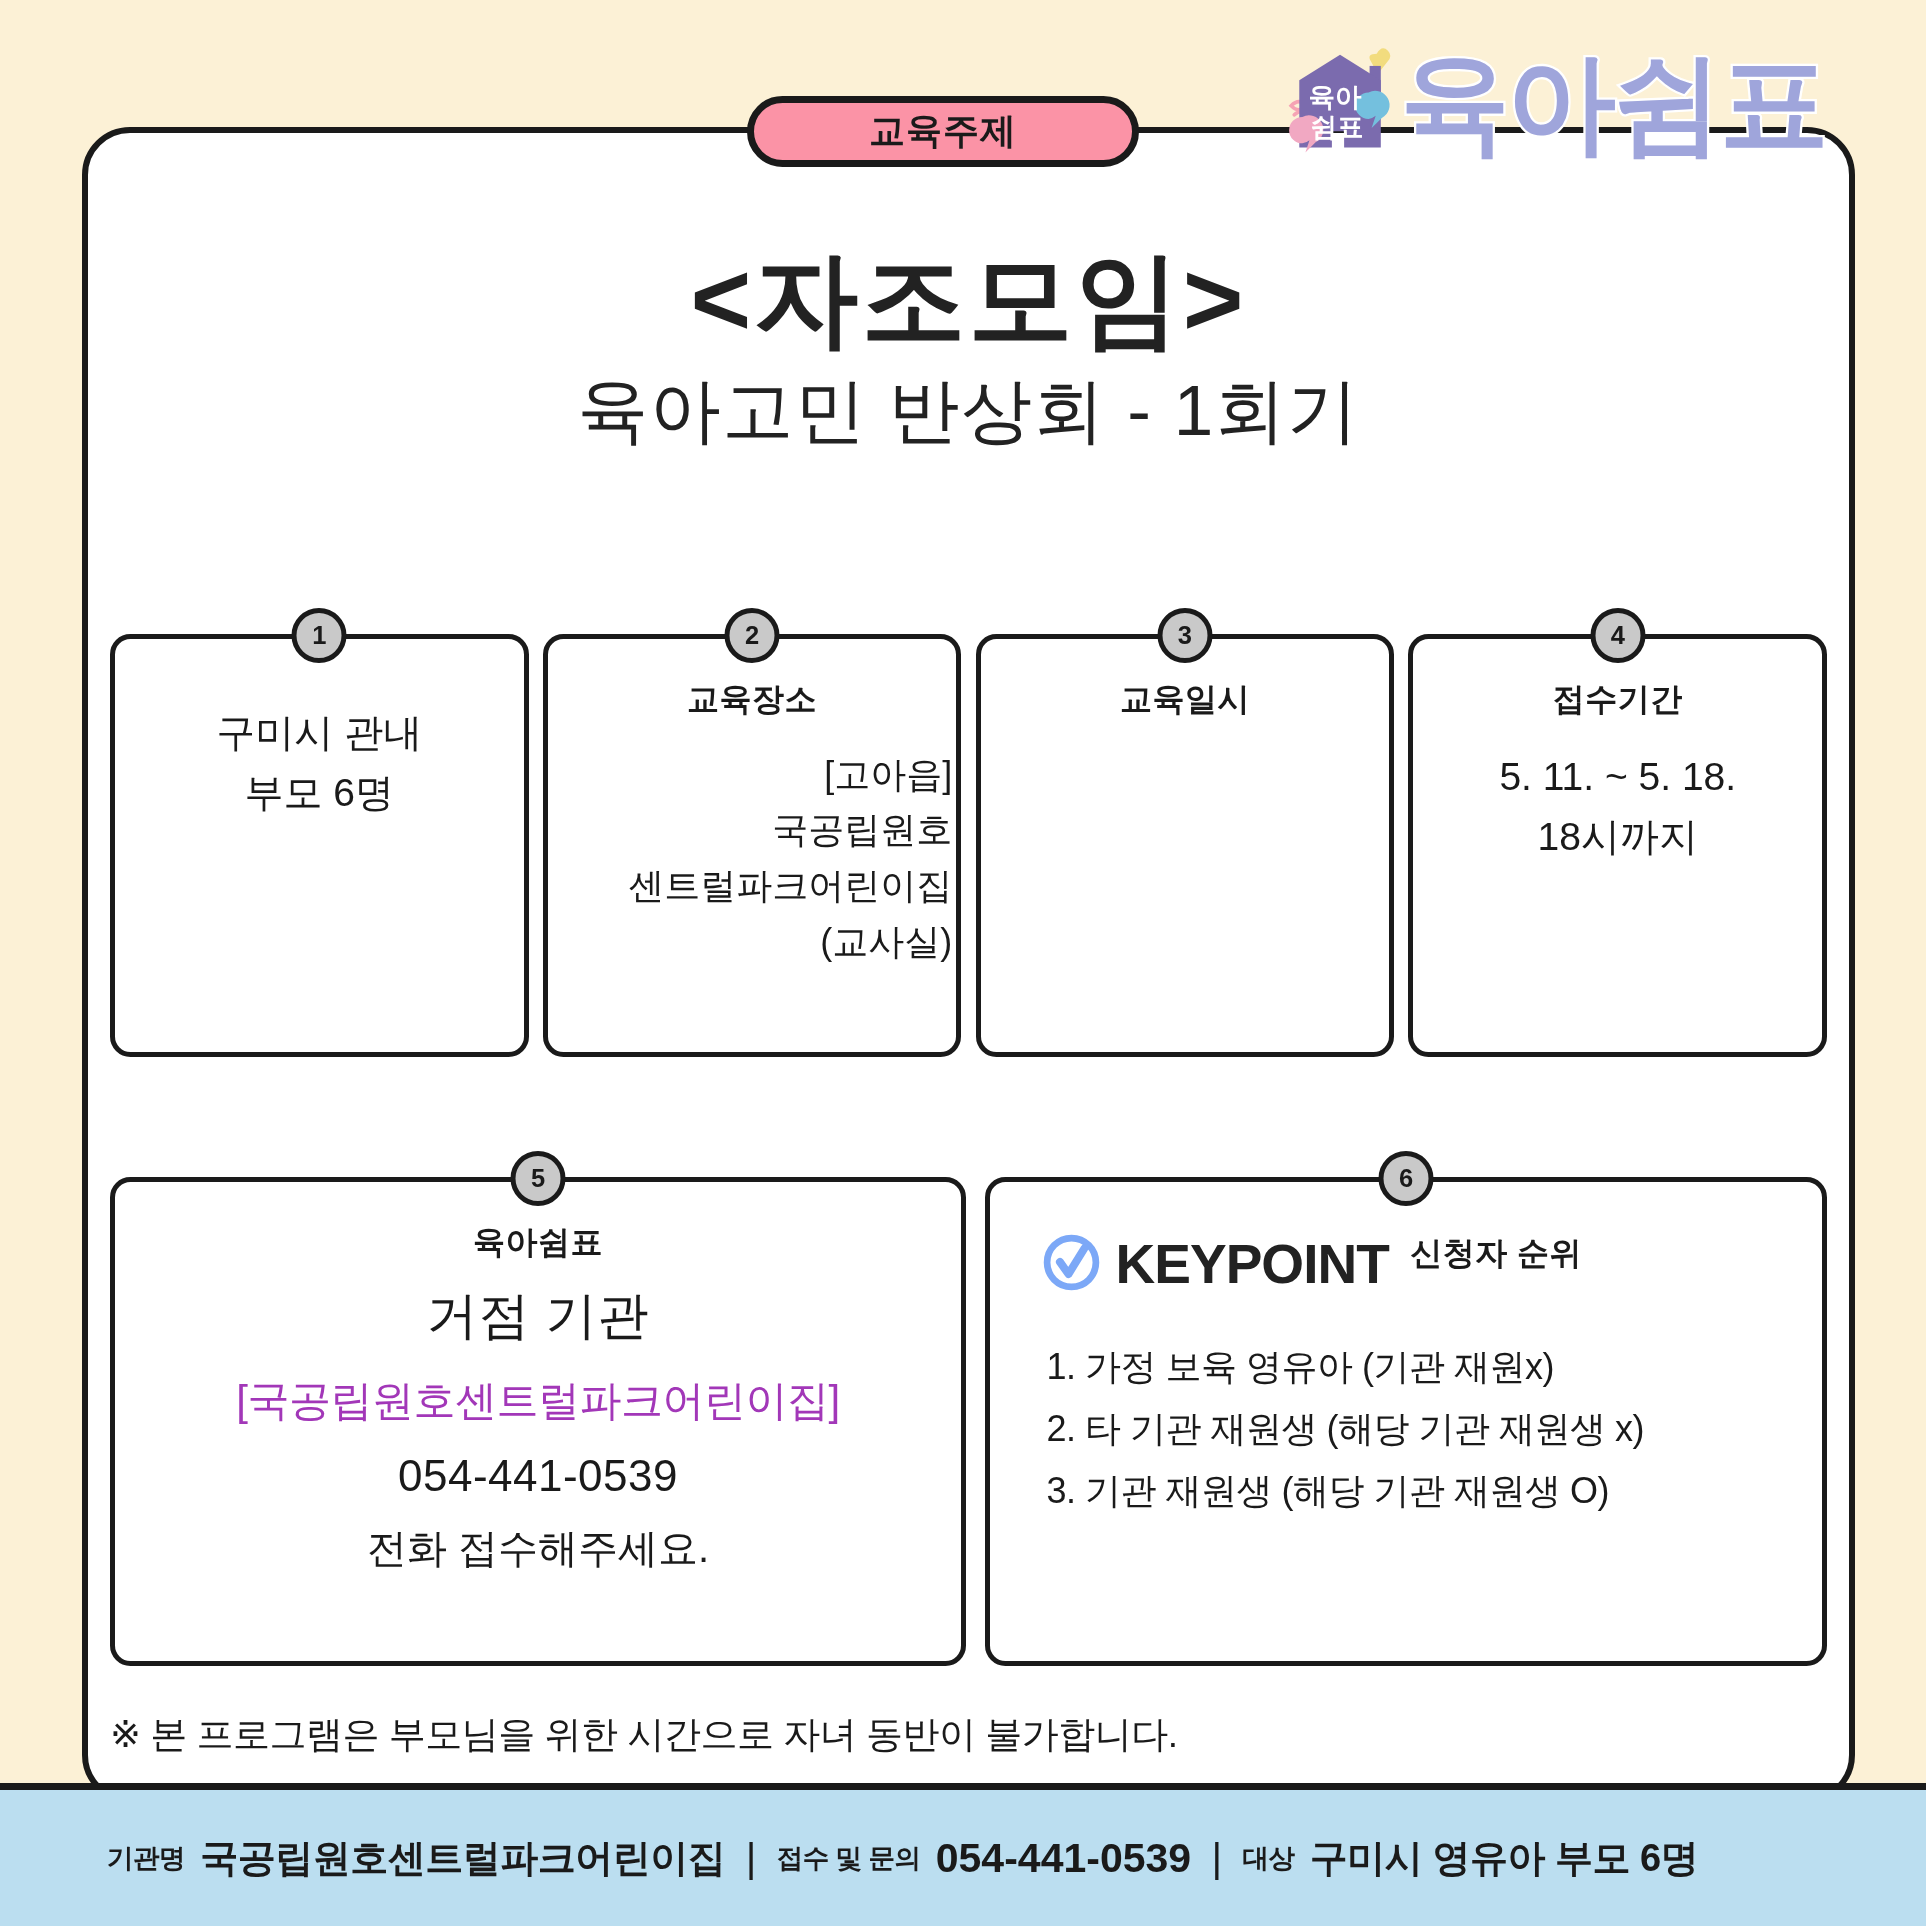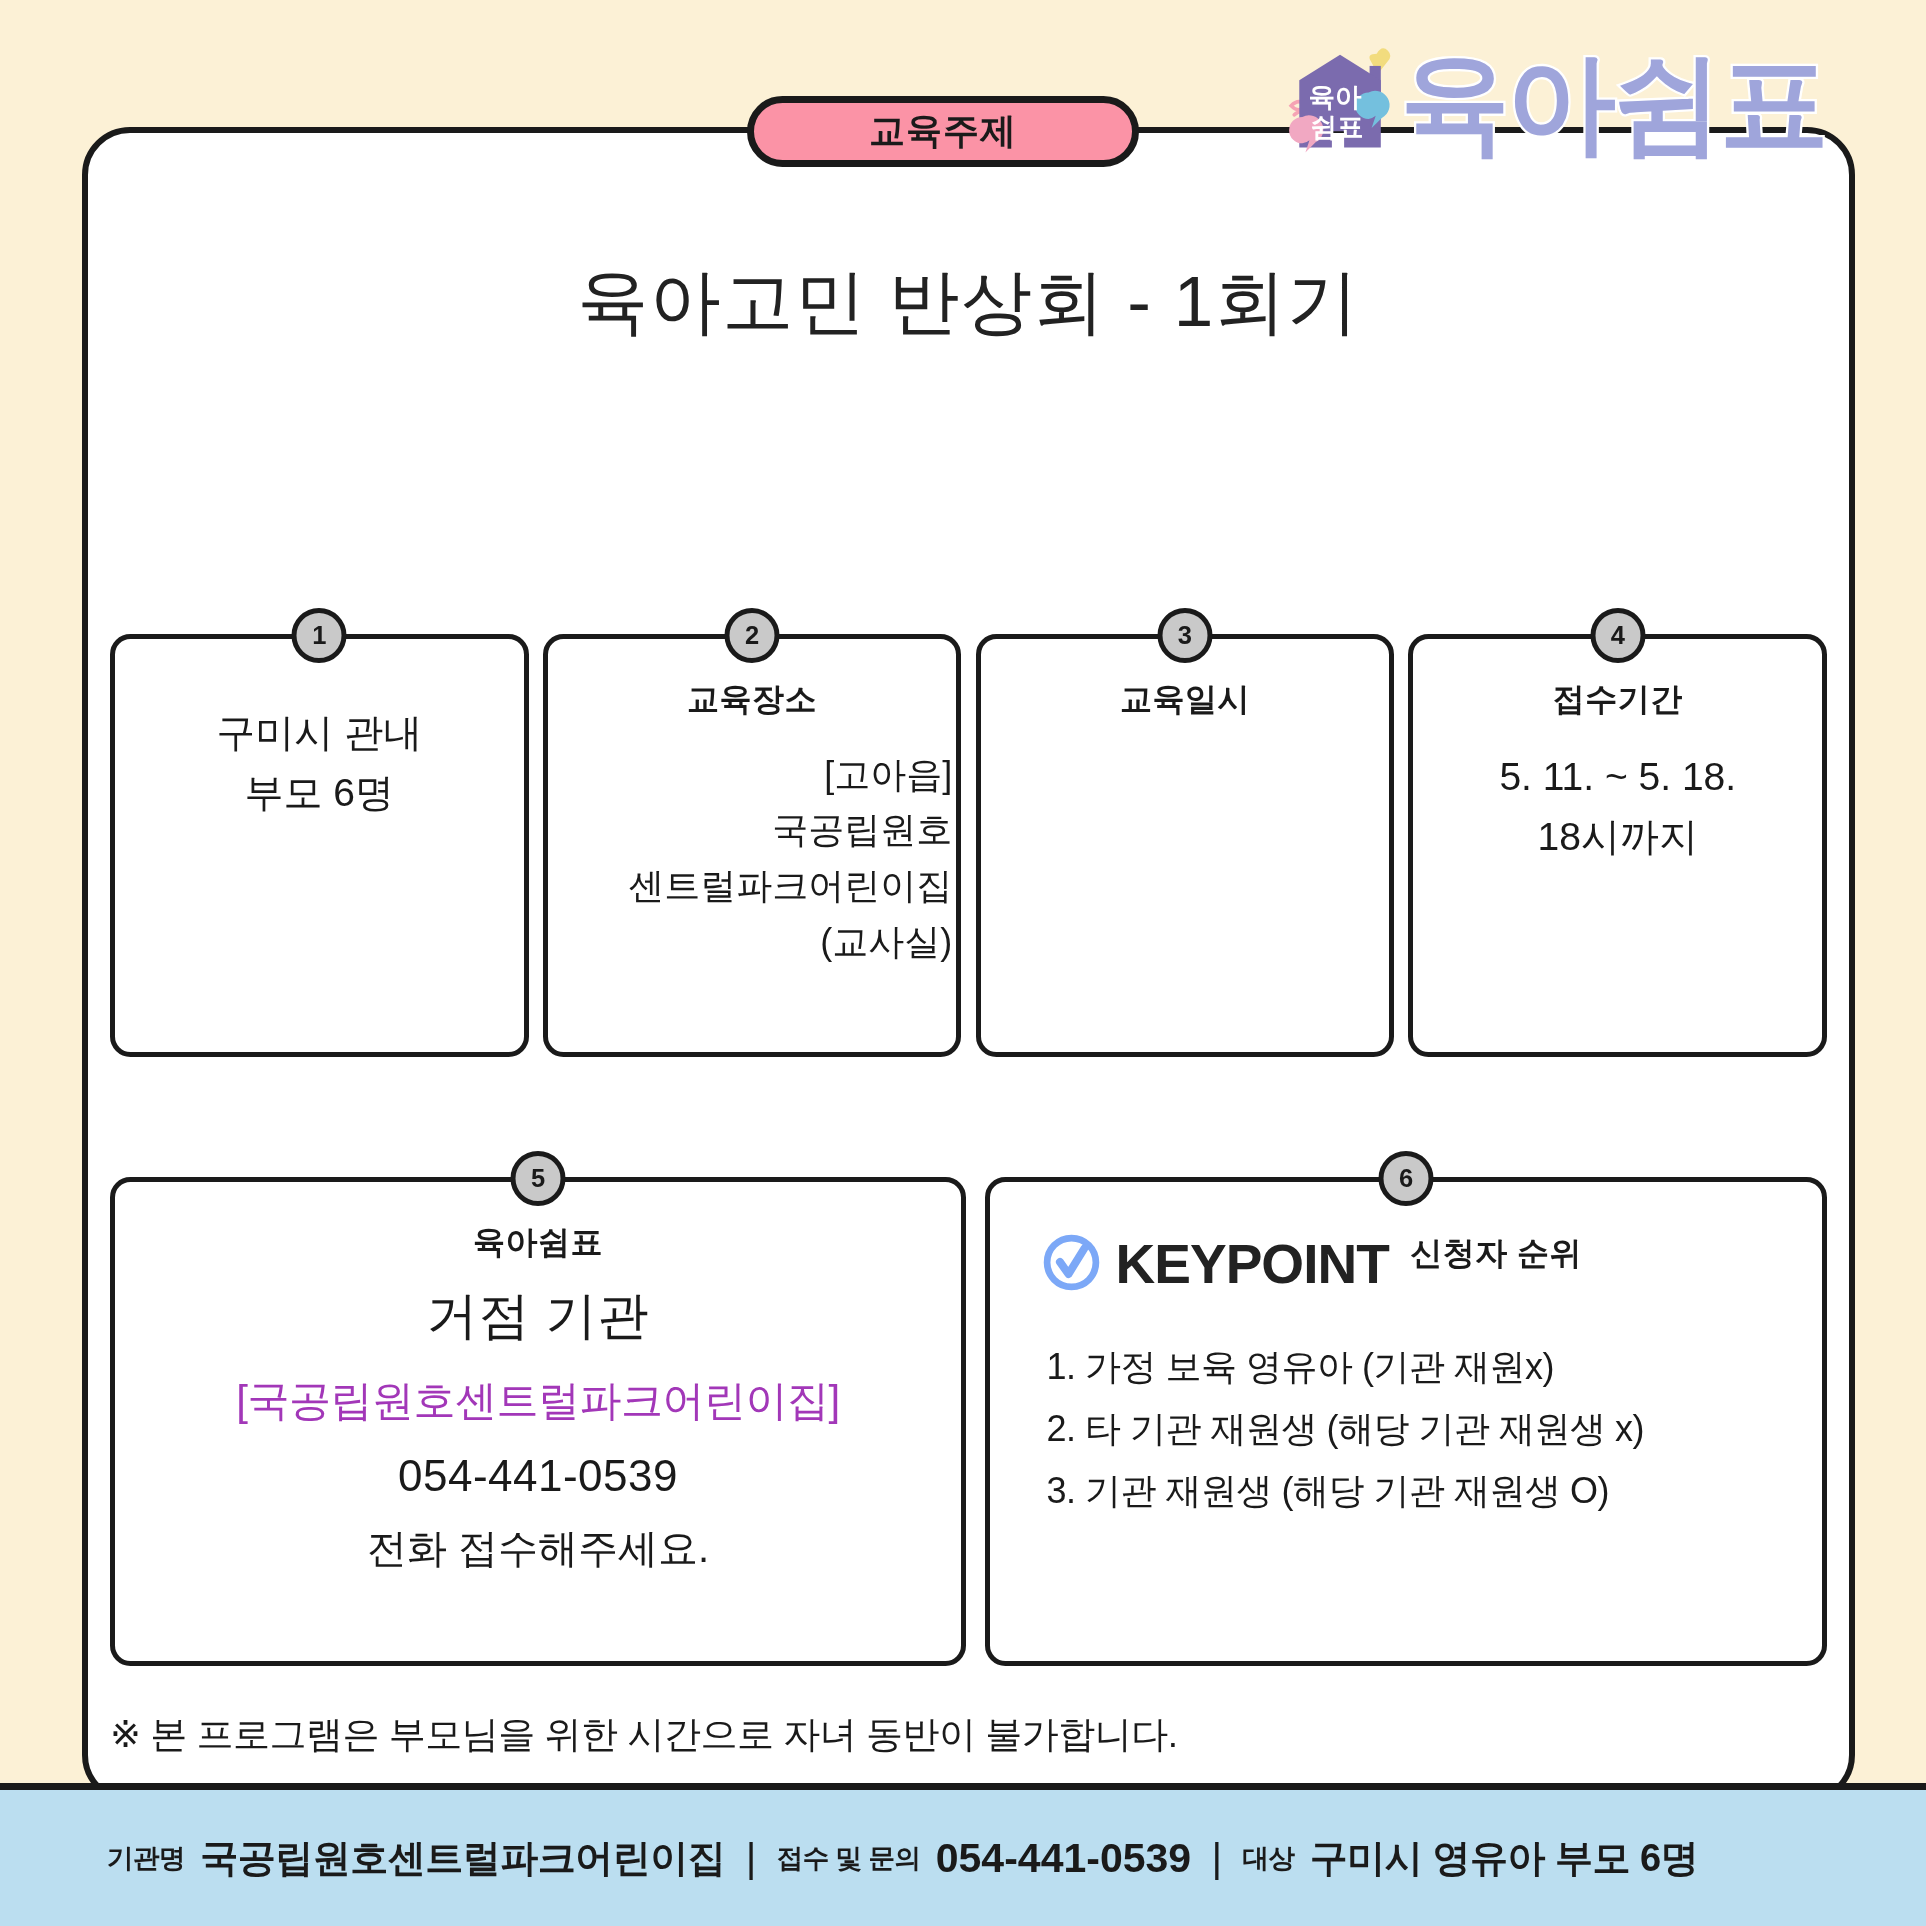--- a/index.html
+++ b/index.html
@@ -217,20 +217,21 @@
     <path d="M36 190 a26 26 0 1 0 0 52 a26 26 0 0 0 14 -6 l-8 24 l20 -20 a28 28 0 0 0 -26 -50 z" fill="#F1A8C2"></path>
 
     <text x="100" y="168" font-family="'Liberation Sans',sans-serif" font-size="52" font-weight="bold" fill="#ffffff" text-anchor="middle">육아</text>
     <text x="104" y="228" font-family="'Liberation Sans',sans-serif" font-size="52" font-weight="bold" fill="#ffffff" text-anchor="middle">쉼표</text>
 
     <text x="228" y="238" font-family="'Liberation Sans',sans-serif" font-size="215" font-weight="bold" fill="#9FA5DB" stroke="#ffffff" stroke-width="9" paint-order="stroke" letter-spacing="-6">육아쉼표</text>
   </svg>
 </div>
 
 <div class="title-block">
+  <div class="main-title">&lt;자조모임&gt;</div>
   <div class="sub-title">육아고민 반상회 - 1회기</div>
 </div>
 
 <div class="info-row">
 
   <div class="info-box">
     <div class="num-badge">1</div>
     <div class="box-body">구미시 관내
 부모 6명</div>
   </div>

